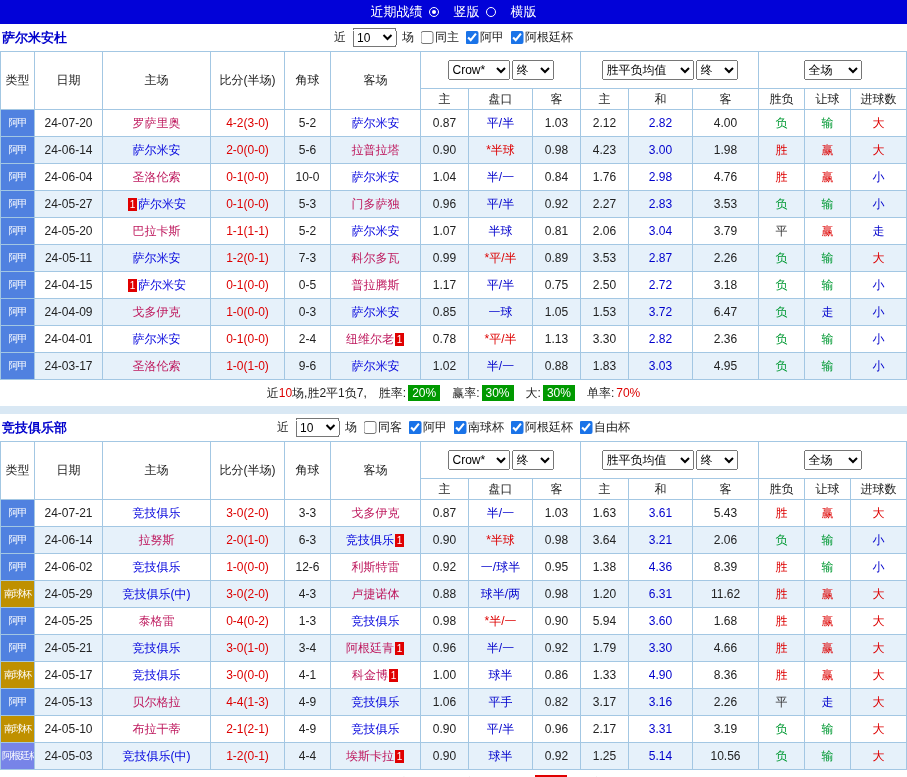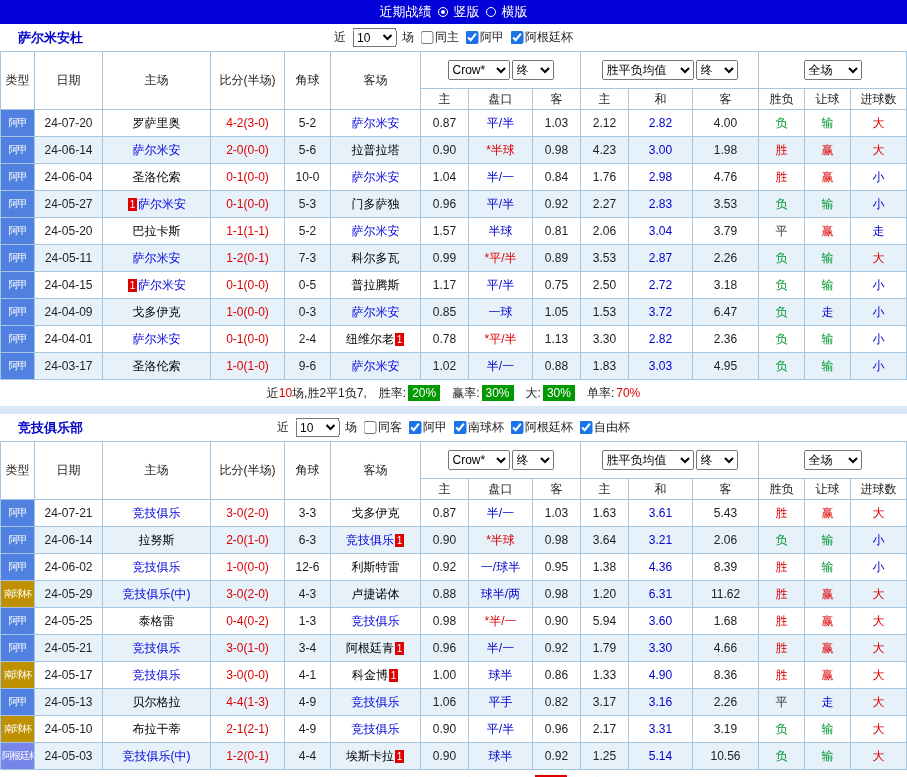--- a/index.html
+++ b/index.html
@@ -9,46 +9,46 @@
     --row-alt-bg:#e6f1fa; --border:#a3c7e3;
     --badge-green:#009900; --badge-red:#e00000; --page-bg:#d9e8f4;
   }
   *{box-sizing:border-box}
   html,body{margin:0;padding:0}
   body{width:907px;min-height:777px;background:var(--page-bg);
        font-family:"Liberation Sans","DejaVu Sans",sans-serif;font-size:12px;color:#222}
   .topbar{height:24px;background:var(--topbar-bg);color:#fff;display:flex;align-items:center;
           justify-content:center;gap:6px;font-size:13px}
   .topbar-title{font-weight:normal}
-  .radio-opt{display:flex;align-items:center;gap:6px;cursor:pointer}
+  .radio-opt{display:flex;align-items:center;gap:15px;cursor:pointer}
   .radio{width:10px;height:10px;border:1px solid #fff;border-radius:50%;position:relative;display:inline-block}
   .radio.on::after{content:"";position:absolute;left:2px;top:2px;right:2px;bottom:2px;background:#fff;border-radius:50%}
   .panel{background:#fff}
   .panel.first{margin-bottom:8px}
-  .section-bar{height:27px;display:flex;align-items:center;padding:0 18px;position:relative}
+  .section-bar{height:27px;display:flex;align-items:center;padding:0 2px;position:relative}
   .team-title{color:var(--accent-blue);font-weight:bold;font-size:13px;white-space:nowrap}
   .filter-bar{position:absolute;left:50%;transform:translateX(-50%);display:flex;align-items:center;gap:6px;white-space:nowrap}
   .filter-bar select{font-size:12px;height:19px}
   .cnt-select{width:44px}
   .cb{display:flex;align-items:center;gap:2px;cursor:pointer}
   .cb input{width:13px;height:13px;accent-color:#1a73e8;margin:0}
   table.grid{width:100%;border-collapse:collapse;table-layout:fixed}
   .grid th,.grid td{border:1px solid var(--border);text-align:center;padding:0 1px;
                     overflow:hidden;white-space:nowrap}
   .grid thead th{font-weight:normal;background:#fff}
   .grid thead tr:first-child th{height:26px}
   .grid thead tr:nth-child(2) th{height:21px}
   .grid tbody td{height:27px}
   .grid tbody tr:nth-child(even){background:var(--row-alt-bg)}
   .hsel{height:20px;font-size:12px;margin:8px 1px}
   td.type{color:#fff;font-size:10px;letter-spacing:-1px}
   td.t-league{background:var(--type-league-bg)}
   td.t-sud{background:var(--type-sudamericana-bg)}
   td.t-cup{background:var(--type-cup-bg)}
-  .team{color:#000000;text-decoration:none;cursor:pointer}
+  .team{color:#be185d;text-decoration:none;cursor:pointer}
   .team.focus{color:var(--link-blue)}
   td.score{color:var(--red)}
   .hc-red{color:var(--red)} .hc-blue{color:var(--accent-blue)}
   td.draw-odds{color:var(--accent-blue)}
   .v-red{color:var(--red)} .v-green{color:var(--green)} .v-blue{color:var(--accent-blue)} .v-dark{color:#333}
   .rc{display:inline-block;background:var(--badge-red);color:#fff;font-size:10px;line-height:13px;
       height:13px;min-width:9px;padding:0 1px;margin:0 1px;vertical-align:middle}
   .summary{height:26px;display:flex;align-items:center;justify-content:center}
   .summary .sm-label{margin-left:12px;margin-right:2px}
   .badge-green{background:var(--badge-green);color:#fff;padding:1px 4px}
@@ -202,21 +202,21 @@
           <td class="v-green">输</td>
           <td class="v-blue">小</td>
         </tr>
         <tr>
           <td class="type t-league">阿甲</td>
           <td>24-05-20</td>
           <td><span class="team">巴拉卡斯</span></td>
           <td class="score">1-1(1-1)</td>
           <td>5-2</td>
           <td><span class="team focus">萨尔米安</span></td>
-          <td>1.57</td>
+          <td>1.07</td>
           <td class="hc-blue">半球</td>
           <td>0.81</td>
           <td>2.06</td>
           <td class="draw-odds">3.04</td>
           <td>3.79</td>
           <td class="v-dark">平</td>
           <td class="v-red">赢</td>
           <td class="v-blue">走</td>
         </tr>
         <tr>

